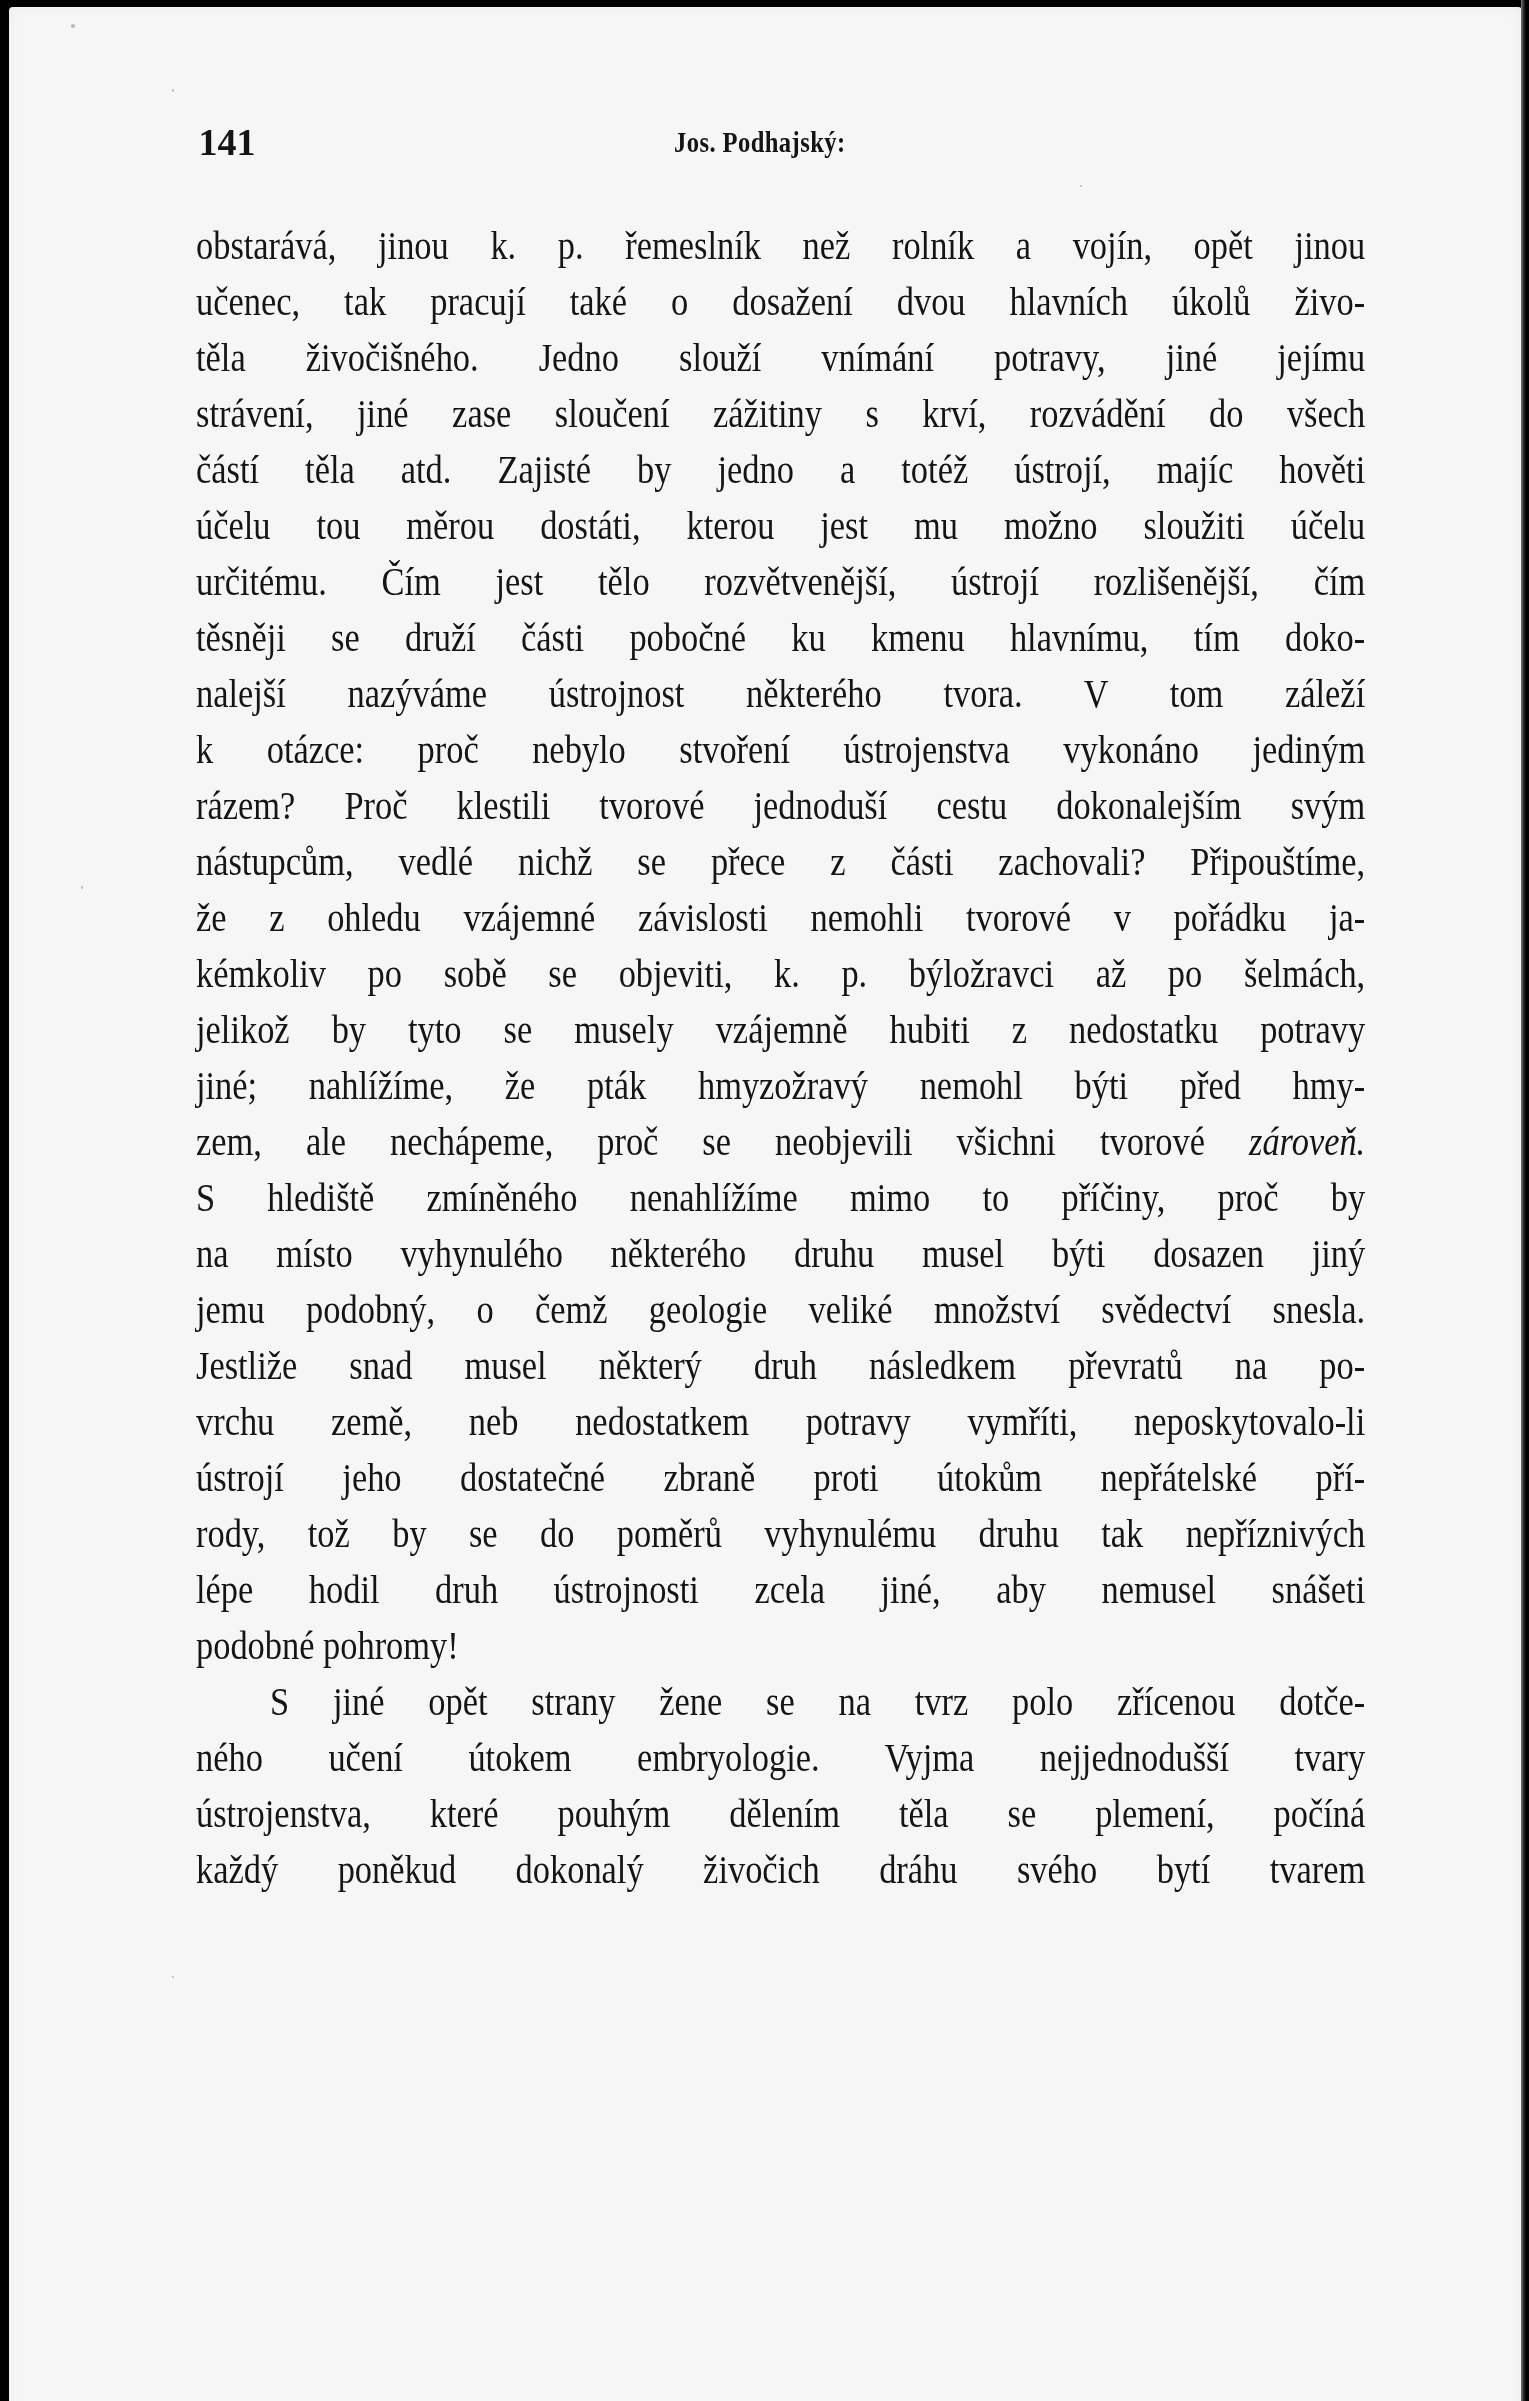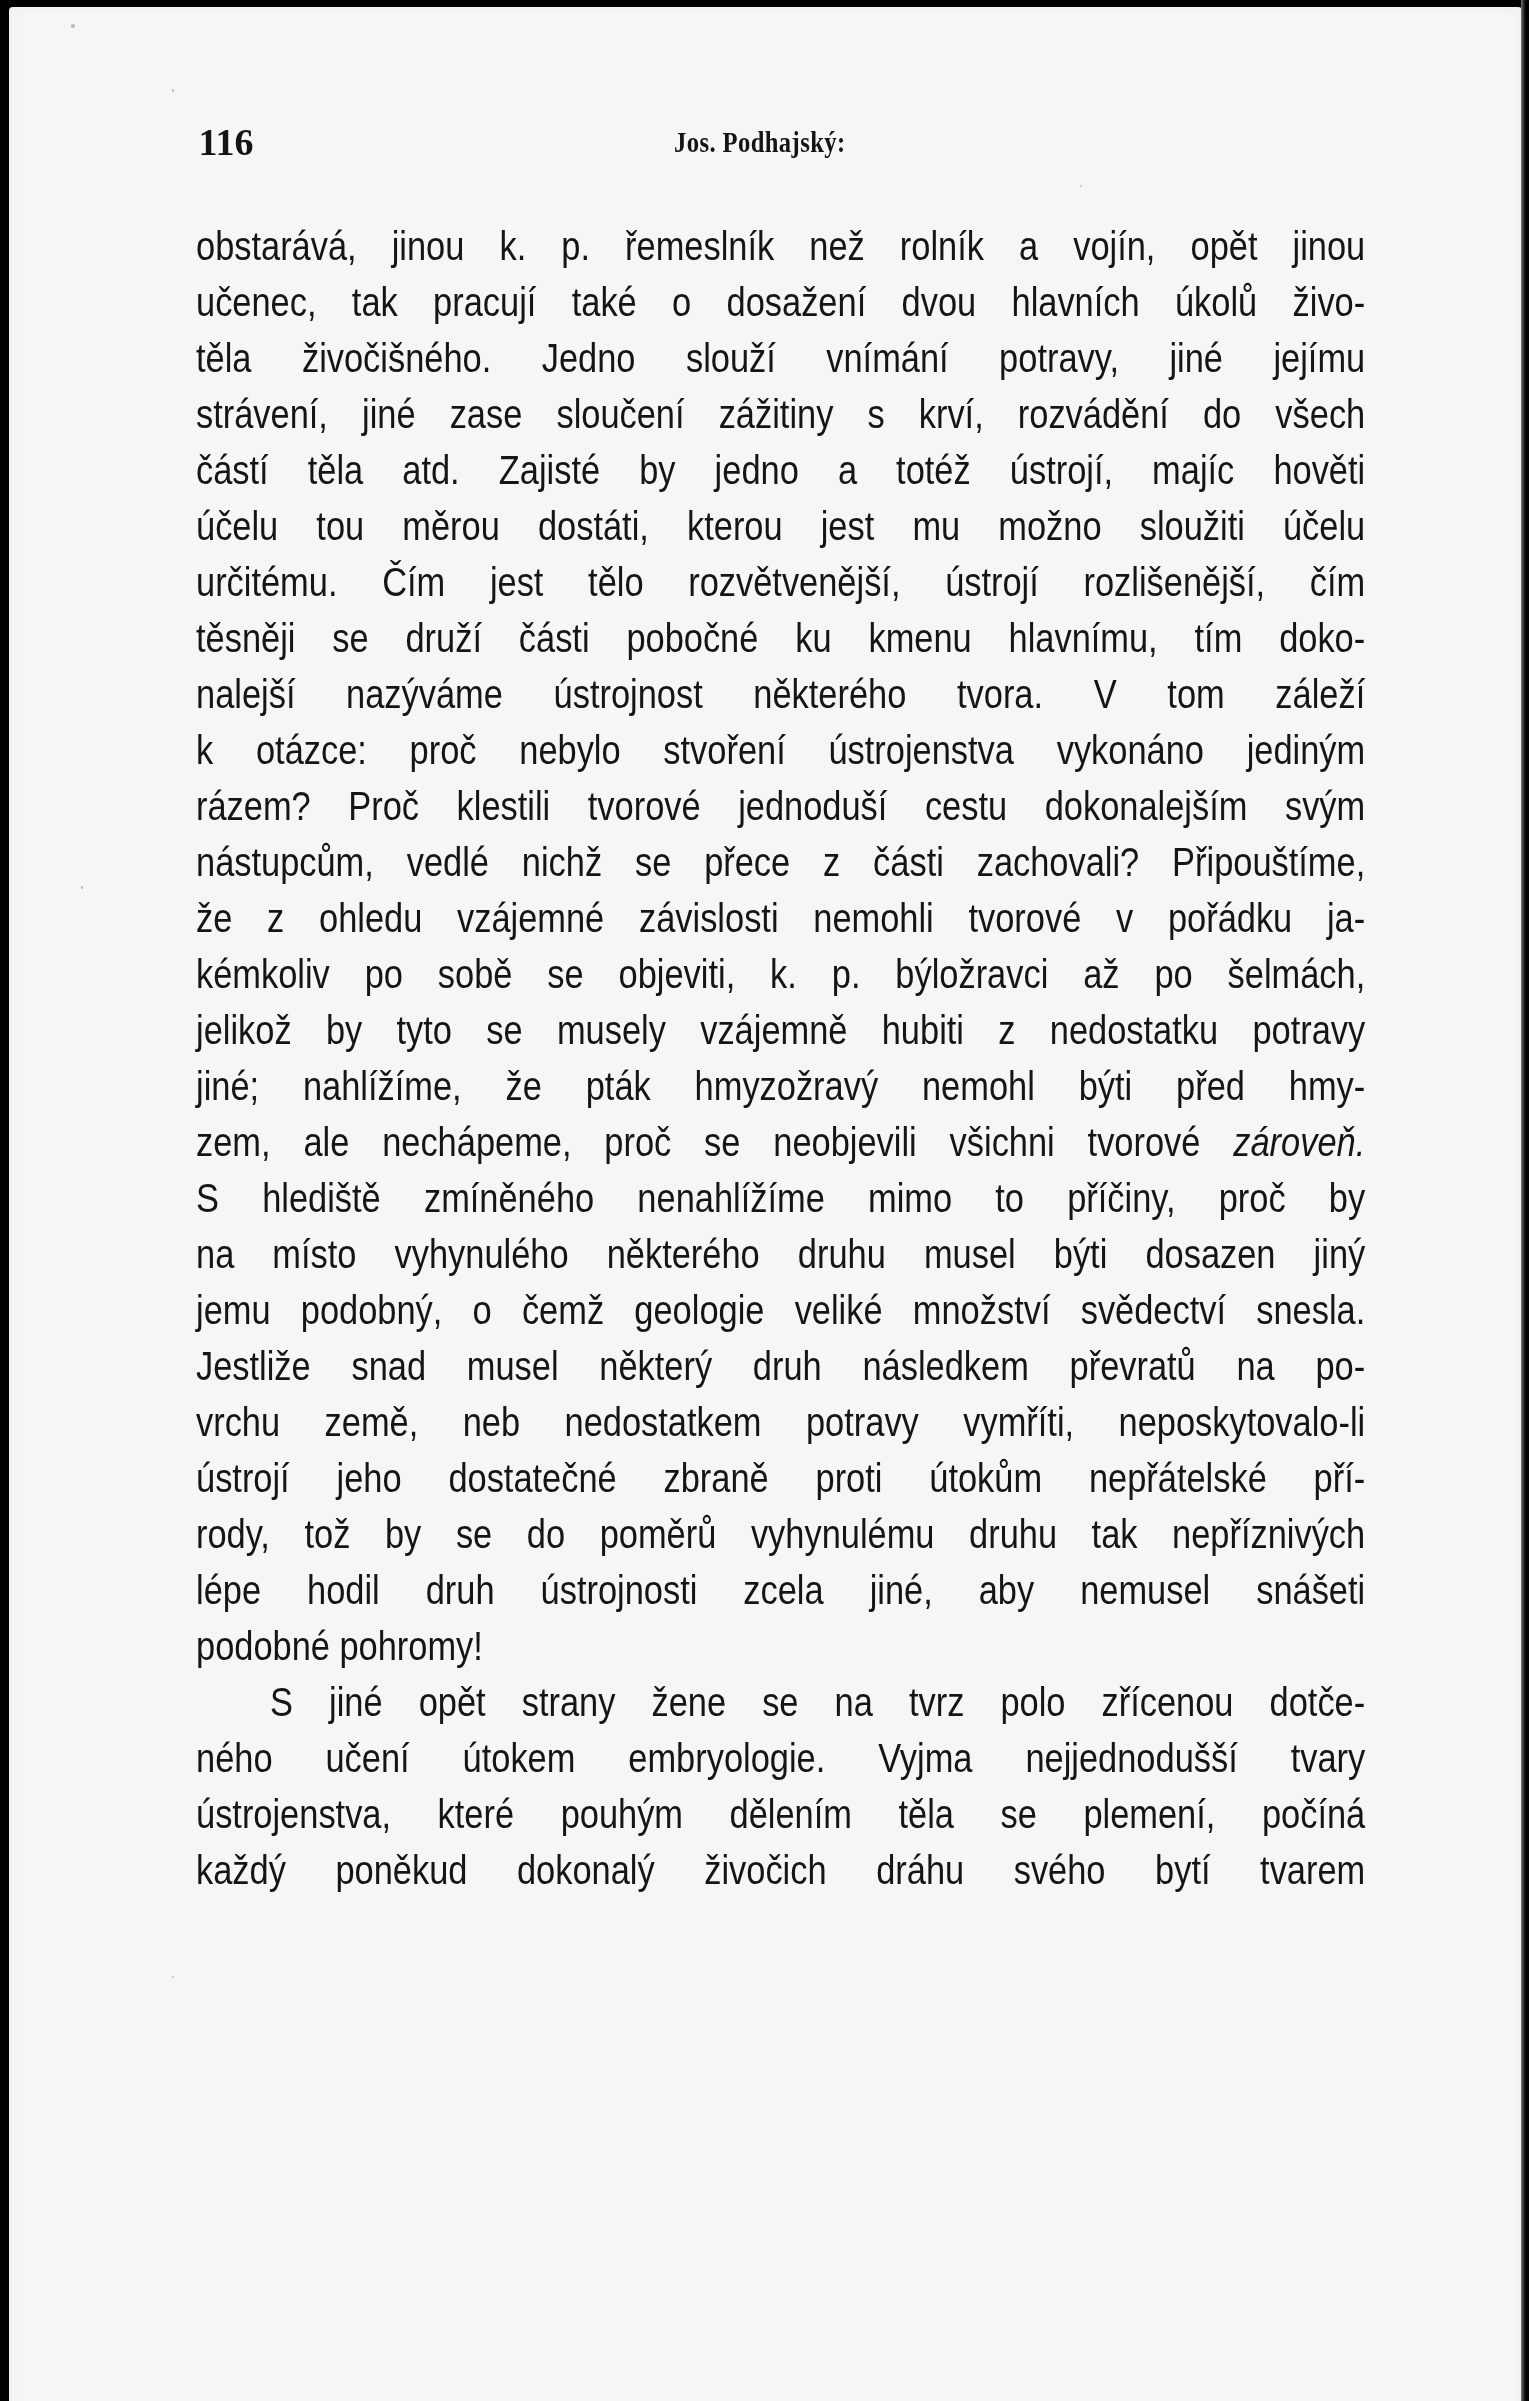--- a/index.html
+++ b/index.html
@@ -55,21 +55,21 @@
     font-weight: bold;
     transform: scaleX(0.82);
     transform-origin: left center;
     letter-spacing: 0.5px;
   }
   .body-text {
     position: absolute;
     left: 187px;
     top: 211px;
     width: 1169px;
-    font-family: Liberation Sans, sans-serif;
+    font-family: Liberation Serif, serif;
     color: #151515;
   }
   .line {
     display: block;
     height: 56px;
     line-height: 56px;
     font-size: 40px;
     text-align: justify;
     text-align-last: justify;
     white-space: nowrap;
@@ -98,21 +98,21 @@
     position: absolute;
     background: #bbb;
     border-radius: 50%;
   }
 </style>
 </head>
 <body>
 
 <div class="page">
   <div class="header">
-    <span class="page-number">116</span>
+    <span class="page-number">141</span>
     <span class="running-head">Jos. Podhajský:</span>
   </div>
 
   <div class="body-text" id="body-text">
       <div class="line"><span class="inner"><span>obstarává, jinou k. p. řemeslník než rolník a vojín, opět jinou</span></span></div>
       <div class="line"><span class="inner"><span>učenec, tak pracují také o dosažení dvou hlavních úkolů živo-</span></span></div>
       <div class="line"><span class="inner"><span>těla živočišného. Jedno slouží vnímání potravy, jiné jejímu</span></span></div>
       <div class="line"><span class="inner"><span>strávení, jiné zase sloučení zážitiny s krví, rozvádění do všech</span></span></div>
       <div class="line"><span class="inner"><span>částí těla atd. Zajisté by jedno a totéž ústrojí, majíc hověti</span></span></div>
       <div class="line"><span class="inner"><span>účelu tou měrou dostáti, kterou jest mu možno sloužiti účelu</span></span></div>

